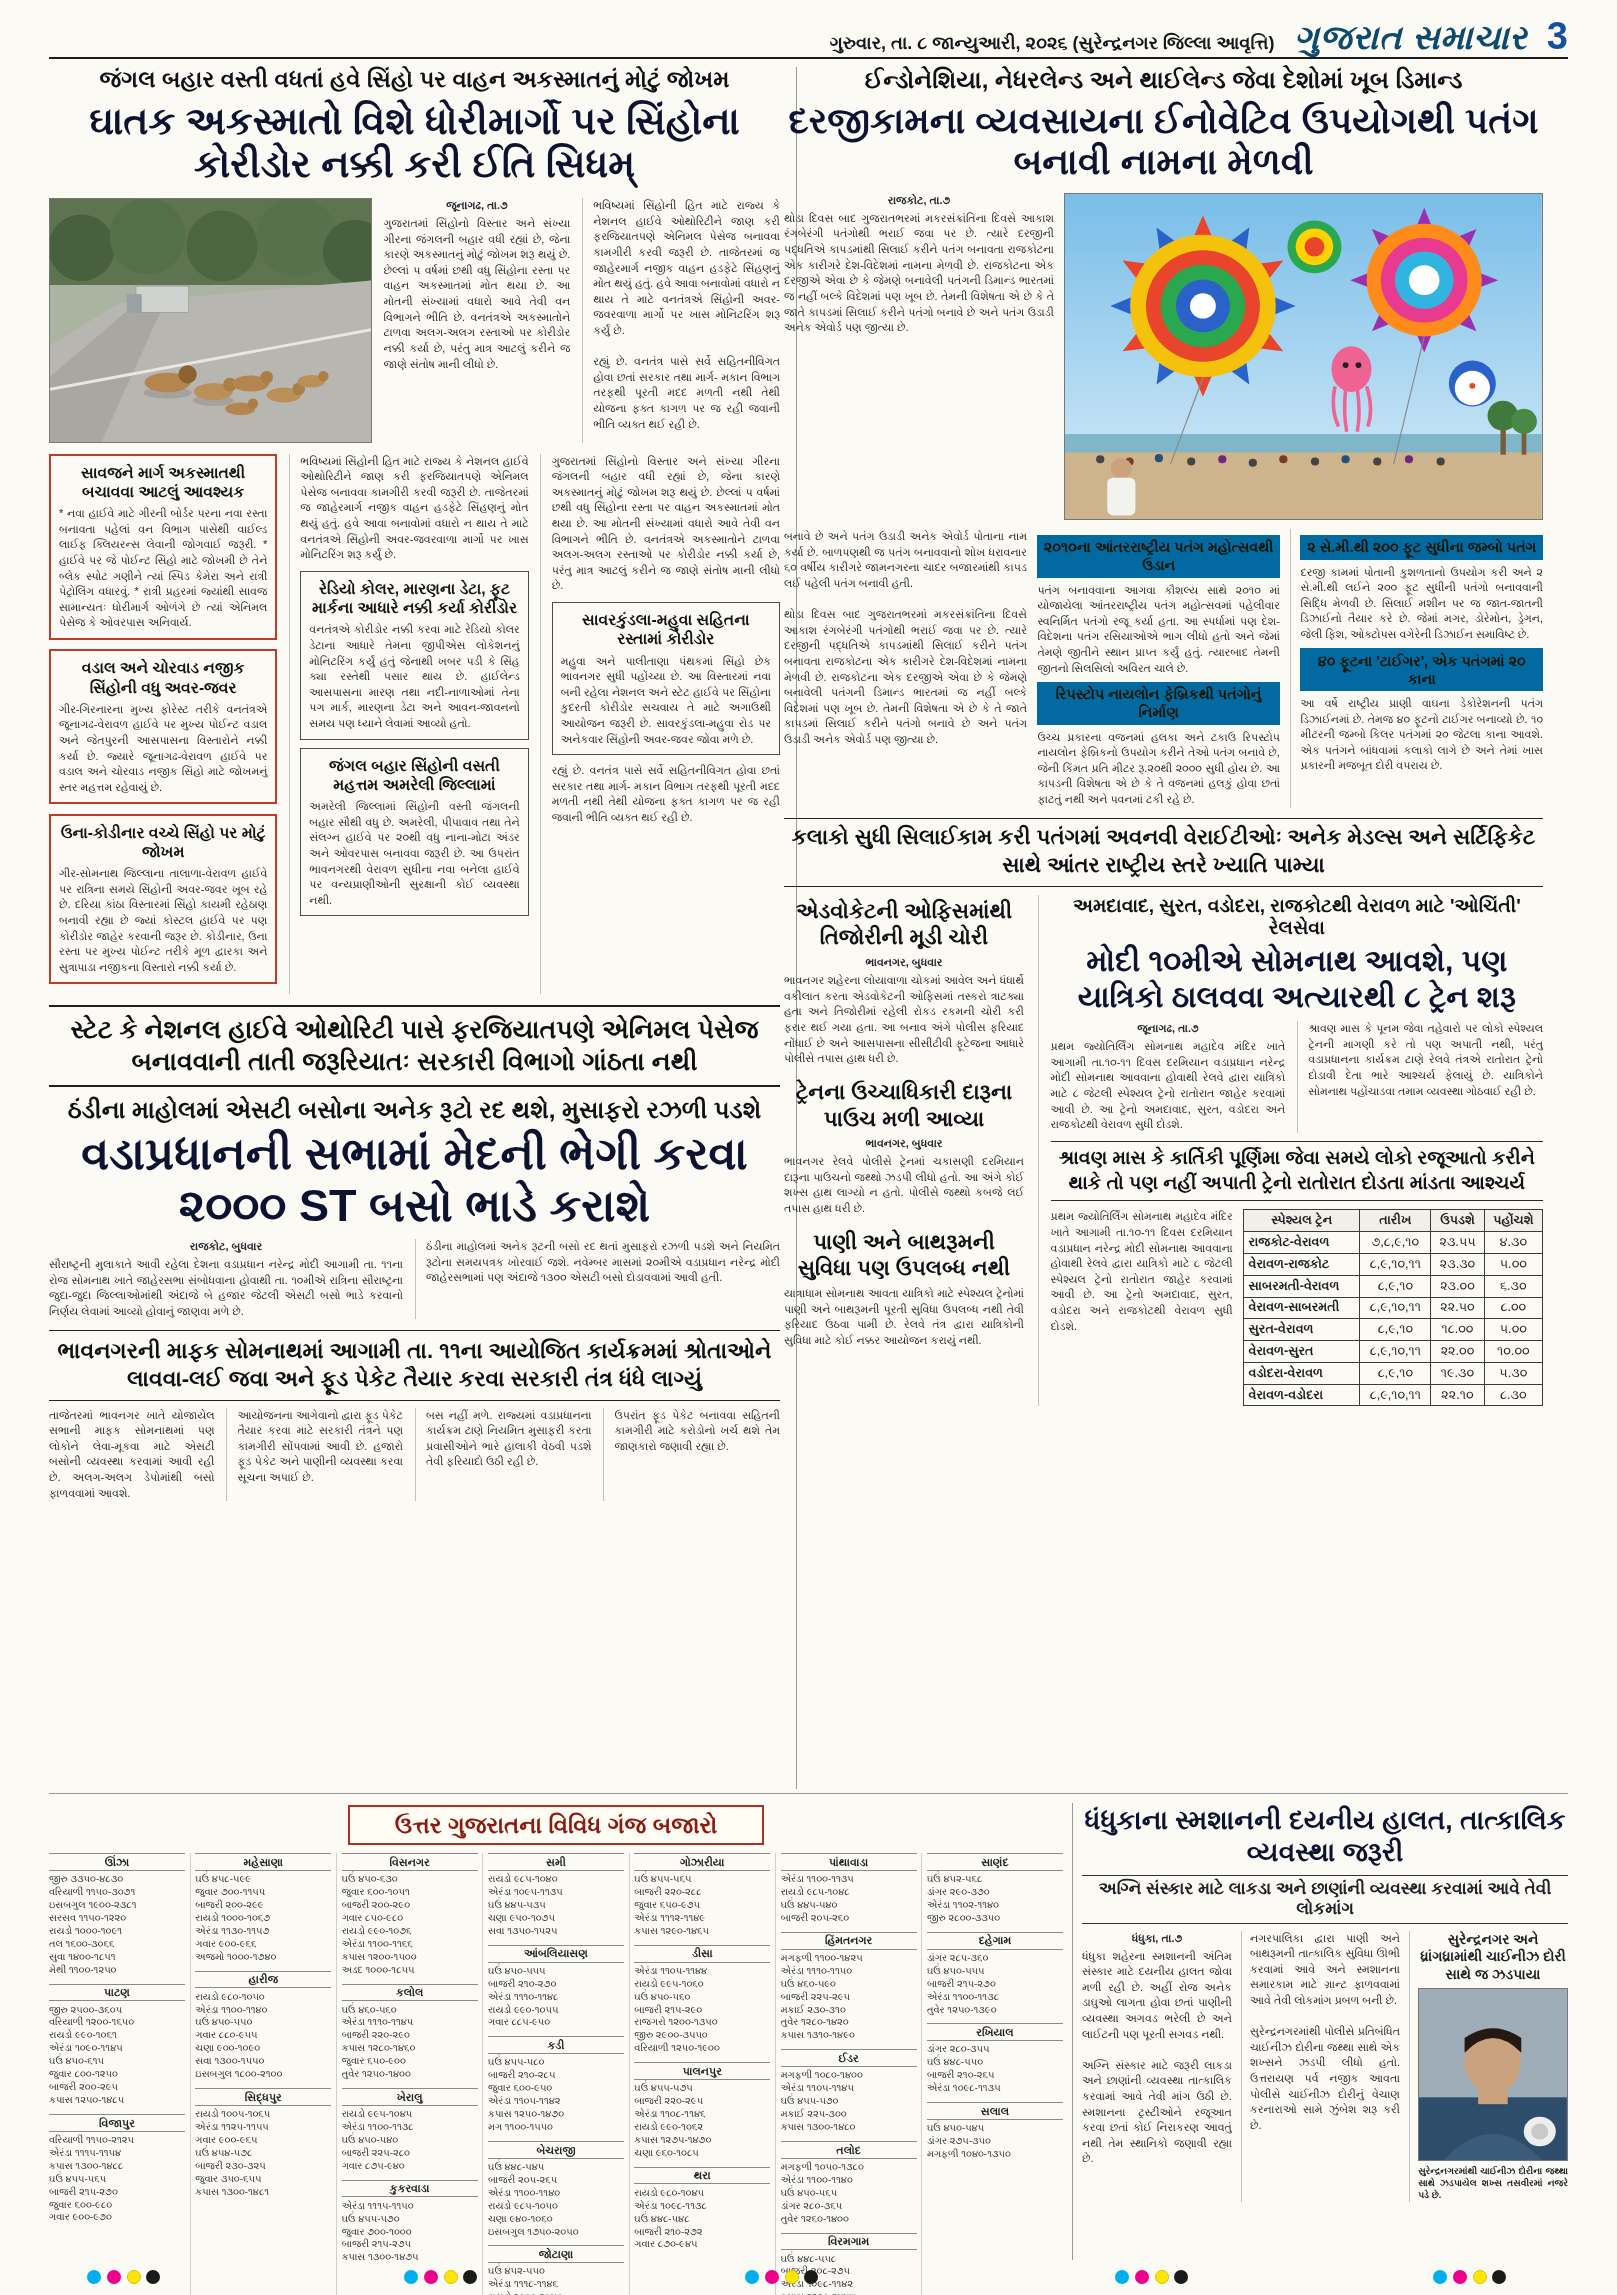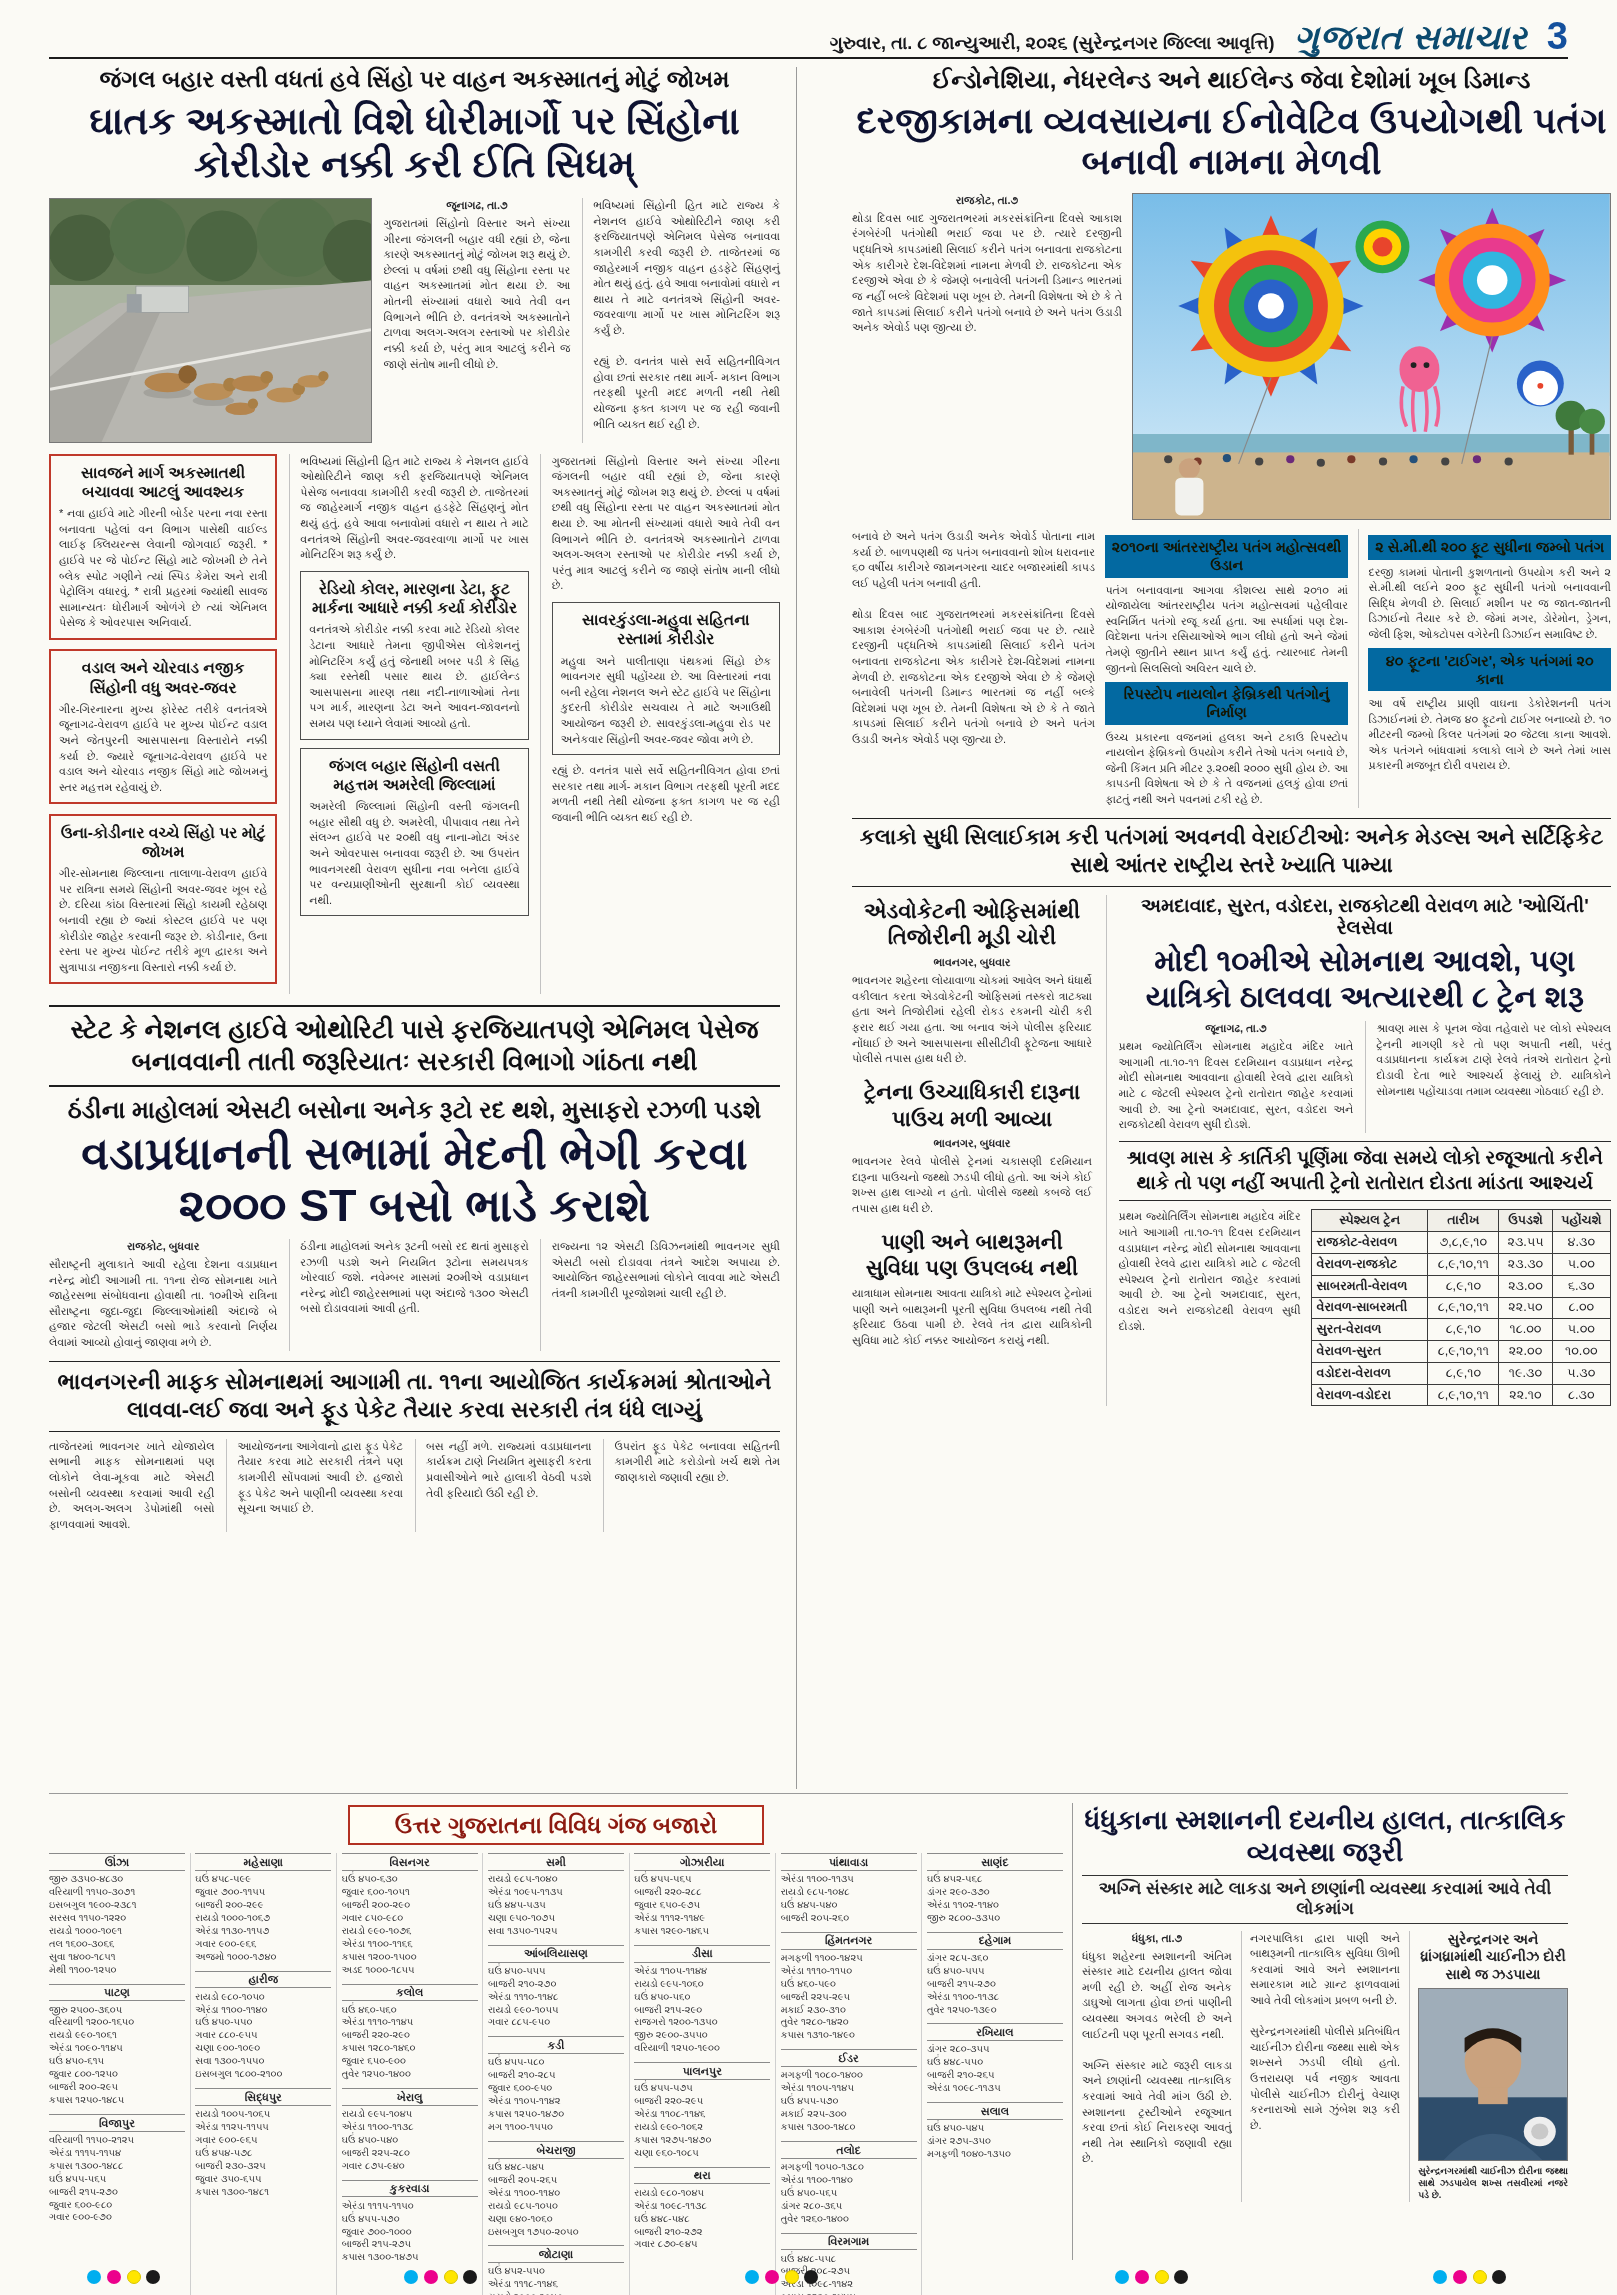--- a/index.html
+++ b/index.html
@@ -46,21 +46,21 @@
   
   .st-kicker { font-size:24px; font-weight:800; text-align:center; margin:3.5px 0 4.6px; color:#101015; }
   .st-headline { font-size:45px; font-weight:800; text-align:center; line-height:1.14; color:#0e1231; margin-bottom:8px; }
   .cols { display:flex; gap:11.6px; margin-top:5.8px; }
   .cols > div { flex:1; }
   .cols > div + div { border-left:0.6px solid #c2c2c2; padding-left:10.4px; }
   .banner2 { border-top:1.7px solid #232323; border-bottom:1.7px solid #232323;
     font-size:22px; font-weight:800; text-align:center; line-height:1.3; padding:5.8px 3.5px; margin:10.4px 0 7px; color:#101014; }
 
   
-  .right-col { position:absolute; left:852px; top:66px; width:759px; }
+  .right-col { position:absolute; left:784px; top:66px; width:759px; }
   .kicker2 { font-size:24px; font-weight:800; text-align:center; padding-bottom:4.6px; color:#101015; }
   .headline-l { font-size:36px; font-weight:800; text-align:center; line-height:1.15; color:#0e1231; margin:1.2px 0 10.4px; }
   .kite-top { display:flex; gap:10.4px; }
   .kite-intro { flex:0 0 270px; }
   .photo-kite { flex:1; height:327px; }
   .kite-mid { display:flex; gap:10.4px; margin-top:9.2px; }
   .km-a { flex:0 0 243px; }
   .km-b { flex:1; display:flex; gap:10.4px; }
   .km-b > div { flex:1; }
   .km-b > div + div { border-left:0.6px solid #c2c2c2; padding-left:9.2px; }
@@ -213,21 +213,20 @@
     <div class="banner">સ્ટેટ કે નેશનલ હાઈવે ઓથોરિટી પાસે ફરજિયાતપણે એનિમલ પેસેજ બનાવવાની તાતી જરૂરિયાતઃ સરકારી વિભાગો ગાંઠતા નથી</div>
 
     <div class="st-kicker">ઠંડીના માહોલમાં એસટી બસોના અનેક રૂટો રદ થશે, મુસાફરો રઝળી પડશે</div>
     <div class="st-headline">વડાપ્રધાનની સભામાં મેદની ભેગી કરવા ૨૦૦૦ ST બસો ભાડે કરાશે</div>
     <div class="cols">
       <div class="body-txt">
         <span class="dateline">રાજકોટ, બુધવાર</span>
         <span>સૌરાષ્ટ્રની મુલાકાતે આવી રહેલા દેશના વડાપ્રધાન નરેન્દ્ર મોદી આગામી તા. ૧૧ના રોજ સોમનાથ ખાતે જાહેરસભા સંબોધવાના હોવાથી તા. ૧૦મીએ રાત્રિના સૌરાષ્ટ્રના જુદા-જુદા જિલ્લાઓમાંથી અંદાજે બે હજાર જેટલી એસટી બસો ભાડે કરવાનો નિર્ણય લેવામાં આવ્યો હોવાનું જાણવા મળે છે.</span>
       </div>
       <div class="body-txt">ઠંડીના માહોલમાં અનેક રૂટની બસો રદ થતાં મુસાફરો રઝળી પડશે અને નિયમિત રૂટોના સમયપત્રક ખોરવાઈ જશે. નવેમ્બર માસમાં ૨૦મીએ વડાપ્રધાન નરેન્દ્ર મોદી જાહેરસભામાં પણ અંદાજે ૧૩૦૦ એસટી બસો દોડાવવામાં આવી હતી.</div>
-      <div class="body-txt">રાજ્યના ૧૨ એસટી ડિવિઝનમાંથી ભાવનગર સુધી એસટી બસો દોડાવવા તંત્રને આદેશ અપાયા છે. આયોજિત જાહેરસભામાં લોકોને લાવવા માટે એસટી તંત્રની કામગીરી પૂરજોશમાં ચાલી રહી છે.</div>
     </div>
     <div class="banner2">ભાવનગરની માફક સોમનાથમાં આગામી તા. ૧૧ના આયોજિત કાર્યક્રમમાં શ્રોતાઓને લાવવા-લઈ જવા અને ફૂડ પેકેટ તૈયાર કરવા સરકારી તંત્ર ધંધે લાગ્યું</div>
     <div class="cols">
       <div class="body-txt">તાજેતરમાં ભાવનગર ખાતે યોજાયેલ સભાની માફક સોમનાથમાં પણ લોકોને લેવા-મૂકવા માટે એસટી બસોની વ્યવસ્થા કરવામાં આવી રહી છે. અલગ-અલગ ડેપોમાંથી બસો ફાળવવામાં આવશે.</div>
       <div class="body-txt">આયોજનના આગેવાનો દ્વારા ફૂડ પેકેટ તૈયાર કરવા માટે સરકારી તંત્રને પણ કામગીરી સોંપવામાં આવી છે. હજારો ફૂડ પેકેટ અને પાણીની વ્યવસ્થા કરવા સૂચના અપાઈ છે.</div>
       <div class="body-txt">બસ નહીં મળે. રાજ્યમાં વડાપ્રધાનના કાર્યક્રમ ટાણે નિયમિત મુસાફરી કરતા પ્રવાસીઓને ભારે હાલાકી વેઠવી પડશે તેવી ફરિયાદો ઉઠી રહી છે.</div>
       <div class="body-txt">ઉપરાંત ફૂડ પેકેટ બનાવવા સહિતની કામગીરી માટે કરોડોનો ખર્ચ થશે તેમ જાણકારો જણાવી રહ્યા છે.</div>
     </div>
   </div>
 

